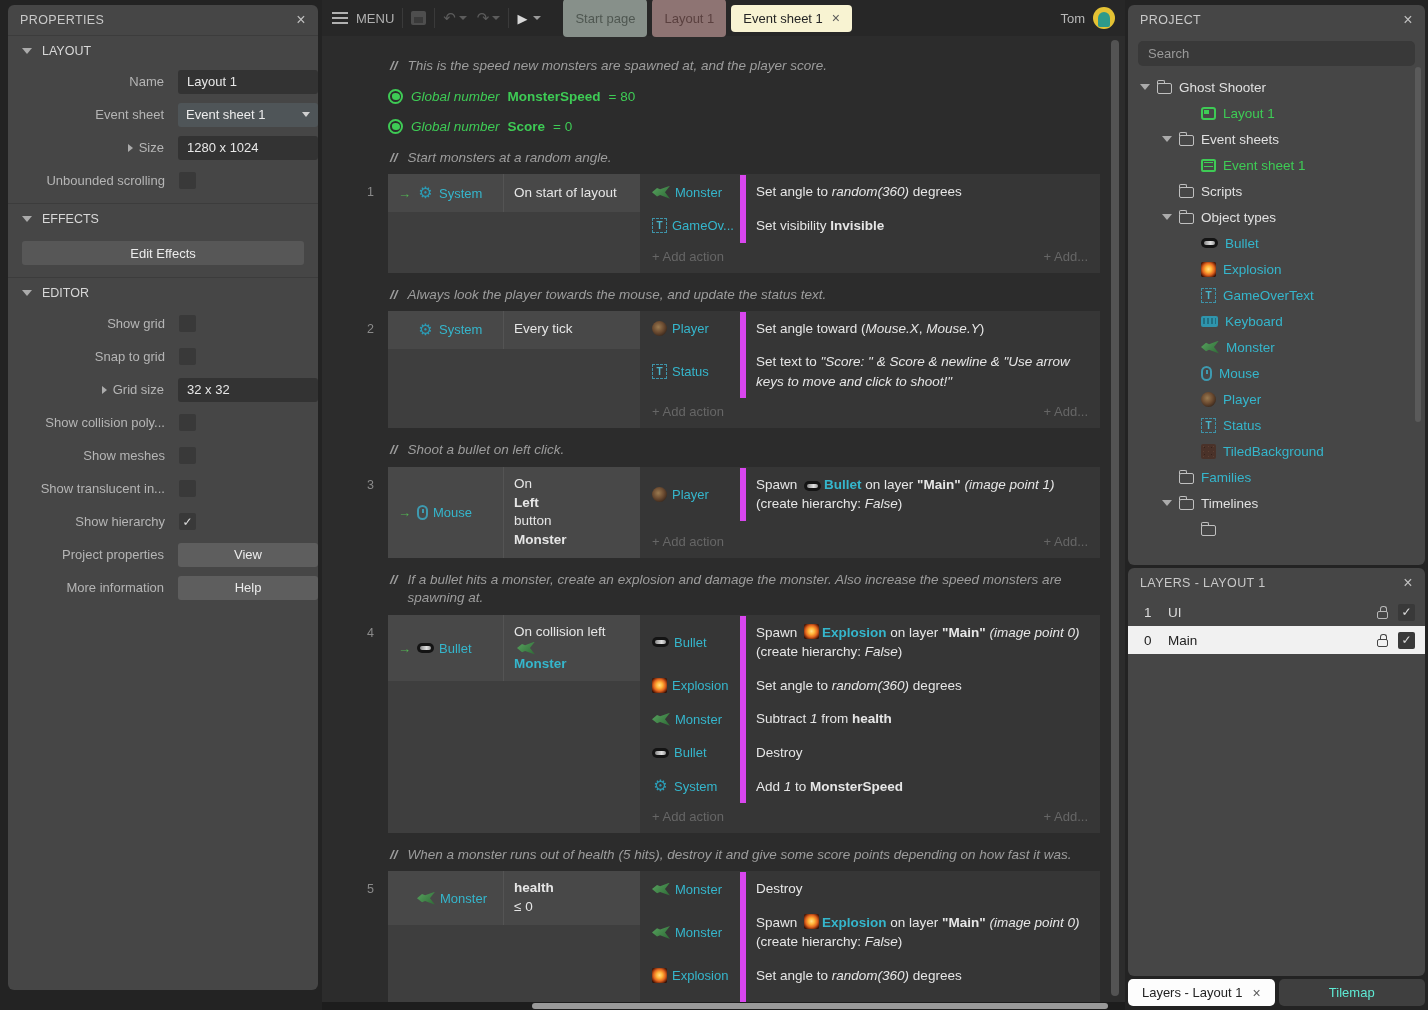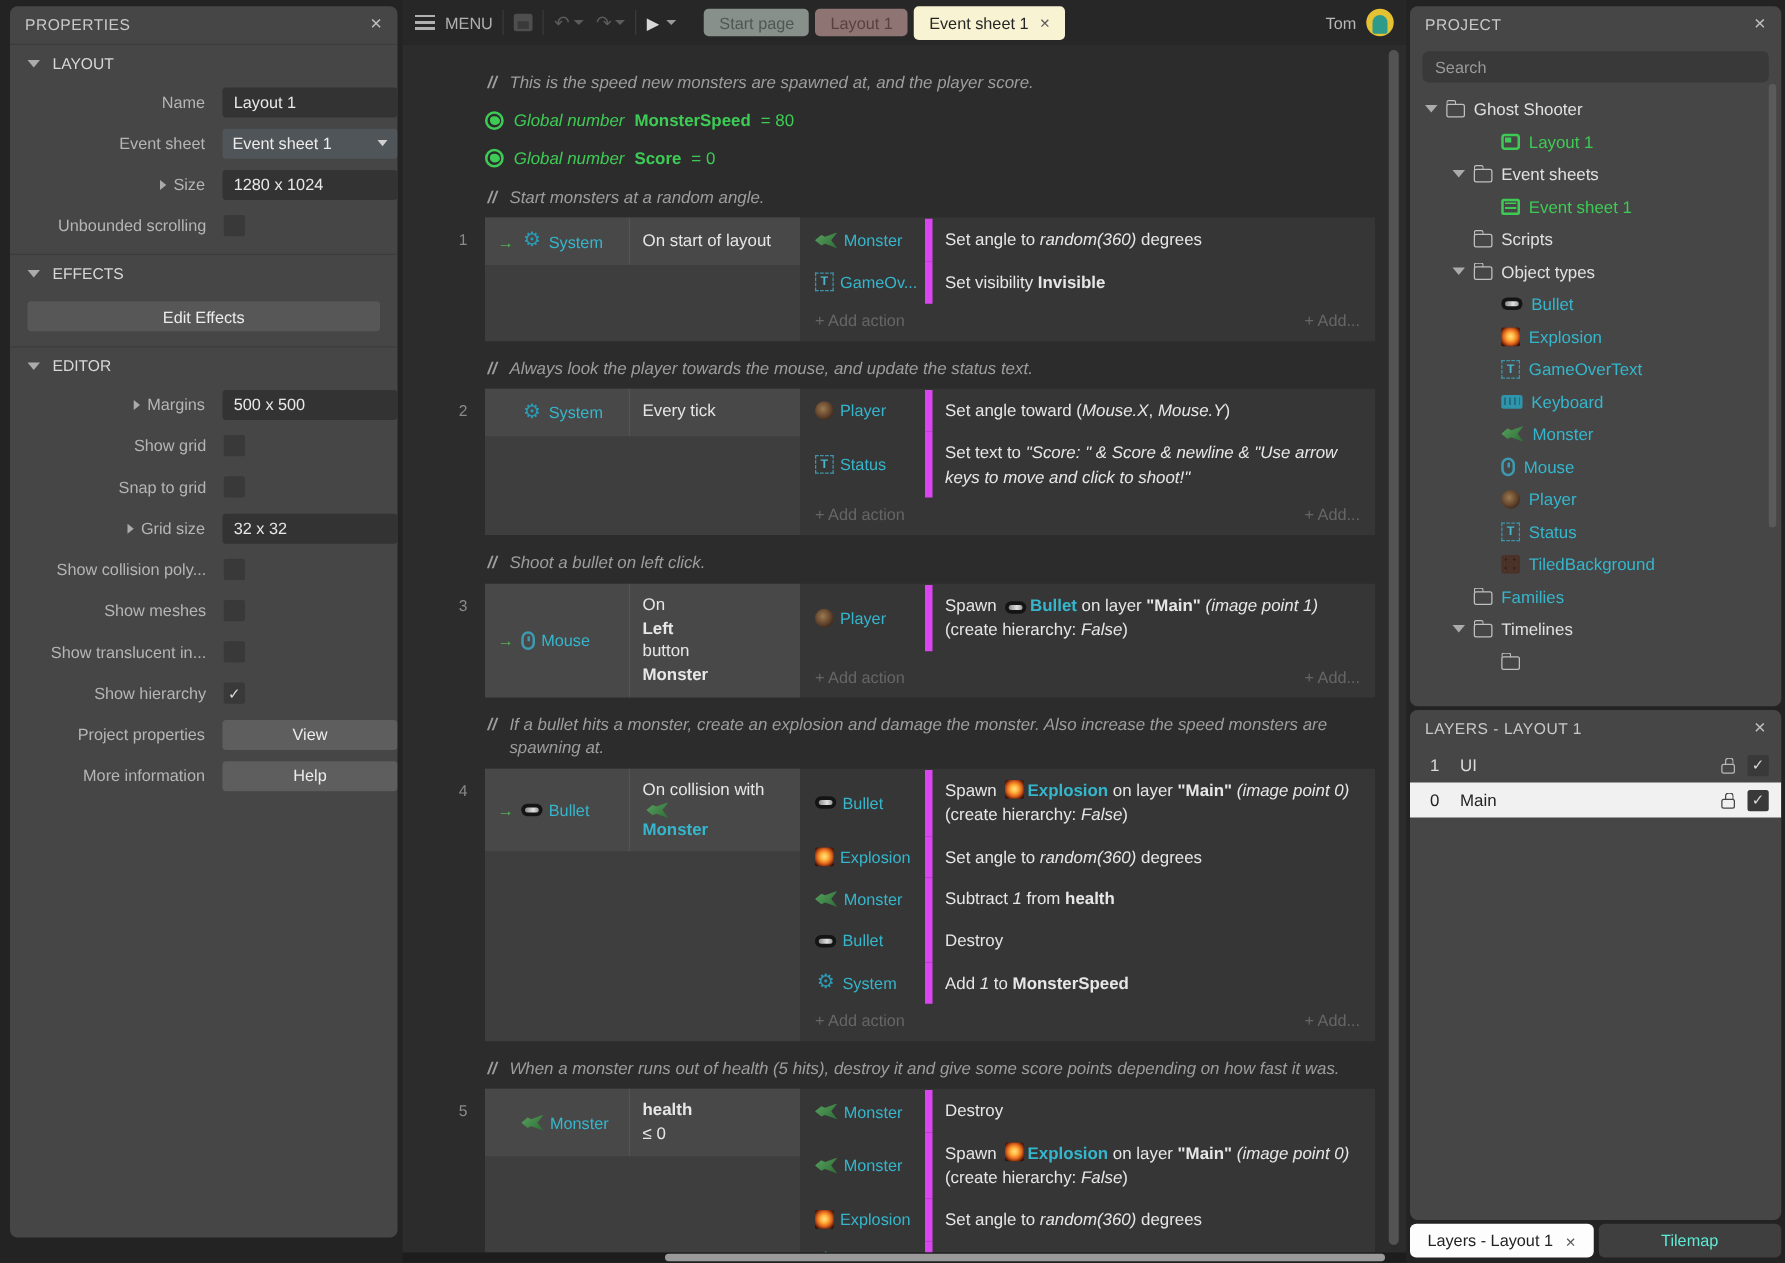--- a/index.html
+++ b/index.html
@@ -42,21 +42,21 @@
     background:linear-gradient(#b0b0b0 0 2px, transparent 2px 5px, #b0b0b0 5px 7px, transparent 7px 10px, #b0b0b0 10px 12px); }
   .menu-label { color:#b0b0b0; font-size:13px; margin-left:8px; }
   .icon-save { width:15px; height:14px; background:#4e4e4e; border-radius:2px; position:relative; }
   .icon-save::before { content:""; position:absolute; left:3px; bottom:2px; width:9px; height:6px; background:#3a3a3a; }
   .dimglyph { color:#5c5c5c; font-size:15px; }
   .dimcaret { width:0;height:0;border-left:4px solid transparent;border-right:4px solid transparent;
     border-top:4px solid #5c5c5c; margin-left:3px; }
   .playglyph { color:#d8d8d8; font-size:13px; }
   .playcaret { width:0;height:0;border-left:4px solid transparent;border-right:4px solid transparent;
     border-top:4px solid #9a9a9a; margin-left:6px; }
-  .tab { height:22px; display:flex; align-items:center; padding:0 12px; border-radius:4px;
+  .tab { height:38px; display:flex; align-items:center; padding:0 12px; border-radius:4px;
     font-size:13px; margin-right:5px; cursor:pointer; white-space:nowrap; }
   .tab-start { background:#87908a; color:#4f5751; }
   .tab-layout { background:#8e7473; color:#5a403f; }
   .tab-active { background:#f8f3d2; color:#252525; height:27px; gap:9px; }
   .tab-x { color:#5a5a5a; font-size:14px; }
   .userbox { margin-left:auto; display:flex; align-items:center; gap:8px; }
   .username { color:#b8b8b8; font-size:13px; }
   .avatar { width:22px; height:22px; border-radius:50%; background:#e4c234; position:relative; overflow:hidden; }
   .avatar::before { content:""; position:absolute; left:5px; top:5px; width:12px; height:15px;
     background:#2e9a8a; border-radius:6px 6px 2px 2px; }
@@ -218,29 +218,20 @@
   </div>
   <div style="padding:8px 14px 12px;">
     <div class="pbtn" style="background:#575757;">Edit Effects</div>
   </div>
   <div class="sect">
     <span class="tri-d"></span>
     <span>EDITOR</span>
   </div>
   <div class="prow">
     <div class="plabel">
-        <span class="tri-r"></span>
-        <span>Margins</span>
-      </div>
-    <div class="pctrl">
-        <input class="pinput" value="500 x 500" style="">
-      </div>
-  </div>
-  <div class="prow">
-    <div class="plabel">
         <span>Show grid</span>
       </div>
     <div class="pctrl">
         <span class="cb"></span>
       </div>
   </div>
   <div class="prow">
     <div class="plabel">
         <span>Snap to grid</span>
       </div>
@@ -493,21 +484,21 @@
       <div class="event-num">4</div>
       <div class="event-block">
         <div class="cond-col">
           <div class="cond-row">
             <div class="cond-obj">
               <span class="arrow-slot">→</span>
               <span class="icon icon-bullet"></span>
               <span class="obj-name">Bullet</span>
             </div>
             <div class="cond-text">
-                <span class="seg-p">On collision with </span>
+                <span class="seg-p">On collision left </span>
                 <span class="icon seg-icon icon-monster"></span>
                 <span class="seg-obj">Monster</span>
               </div>
           </div>
           <div style="flex:1"></div>
         </div>
         <div class="act-col">
           <div class="act-row">
             <div class="act-obj">
                 <span class="icon icon-bullet"></span>

